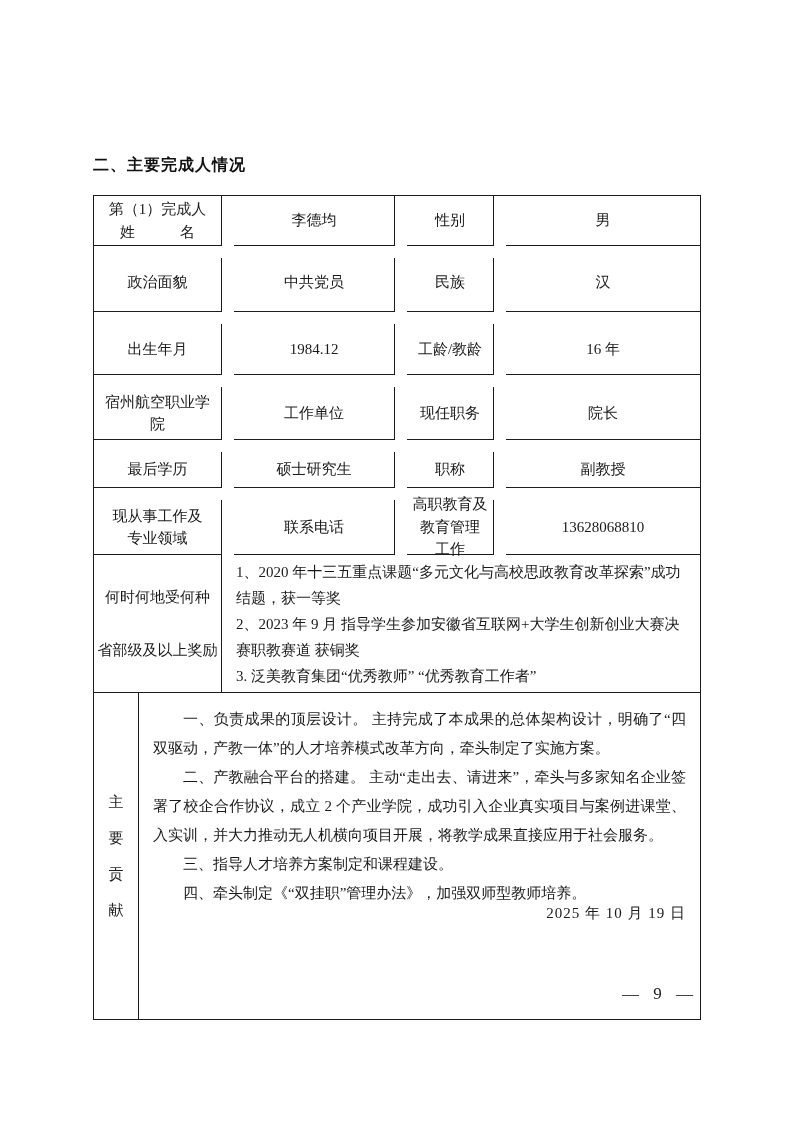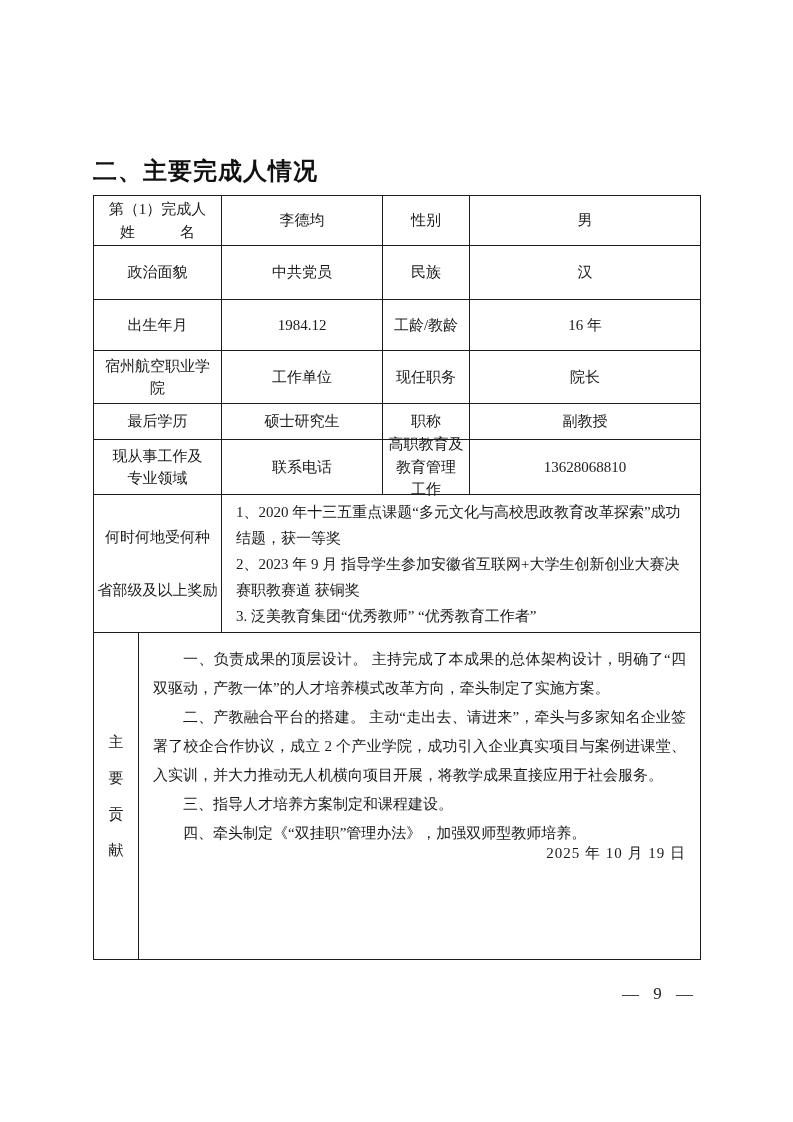--- a/index.html
+++ b/index.html
@@ -7,43 +7,43 @@
   body {
     font-family: "Liberation Serif", "DejaVu Serif", serif;
     color: #1a1a1a;
     position: relative;
   }
   .page-title {
     position: absolute;
     left: 93px; top: 155px;
     font-family: "Liberation Sans", "DejaVu Sans", sans-serif;
     font-weight: bold;
-    font-size: 24px;
+    font-size: 16px;
     letter-spacing: 1px;
     color: #111;
   }
   .tbl {
     position: absolute;
     left: 93px; top: 195px;
     width: 608px;
     border: 1.5px solid #1c1c1c;
     font-size: 15px;
   }
-  .grid-info { display: grid; grid-template-columns: 128px 161px 87px auto; }
+  .grid-info { display: grid; grid-template-columns: 128px 161px 87px auto; gap: 12px; }
   .cell {
     border-right: 1px solid #1c1c1c;
     border-bottom: 1px solid #1c1c1c;
     display: flex; flex-direction: column;
     align-items: center; justify-content: center;
     text-align: center;
     line-height: 1.5;
     padding: 2px 4px;
   }
   .cell.last { border-right: none; }
-  .r1 { height: 50px; } .r2 { height: 54px; } .r3 { height: 51px; }
+  .r1 { height: 50px; } .r2 { height: 54px; font-family: Liberation Mono, monospace; } .r3 { height: 51px; }
   .r4 { height: 53px; } .r5 { height: 36px; } .r6 { height: 55px; }
   .awards-row { display: grid; grid-template-columns: 128px auto; }
   .awards-label {
     border-right: 1px solid #1c1c1c; border-bottom: 1px solid #1c1c1c;
     display: flex; flex-direction: column; align-items: center; justify-content: center;
     line-height: 1.9; height: 138px; text-align: center; gap: 24px;
   }
   .awards-content {
     border-bottom: 1px solid #1c1c1c;
     padding: 4px 10px 2px 14px;

